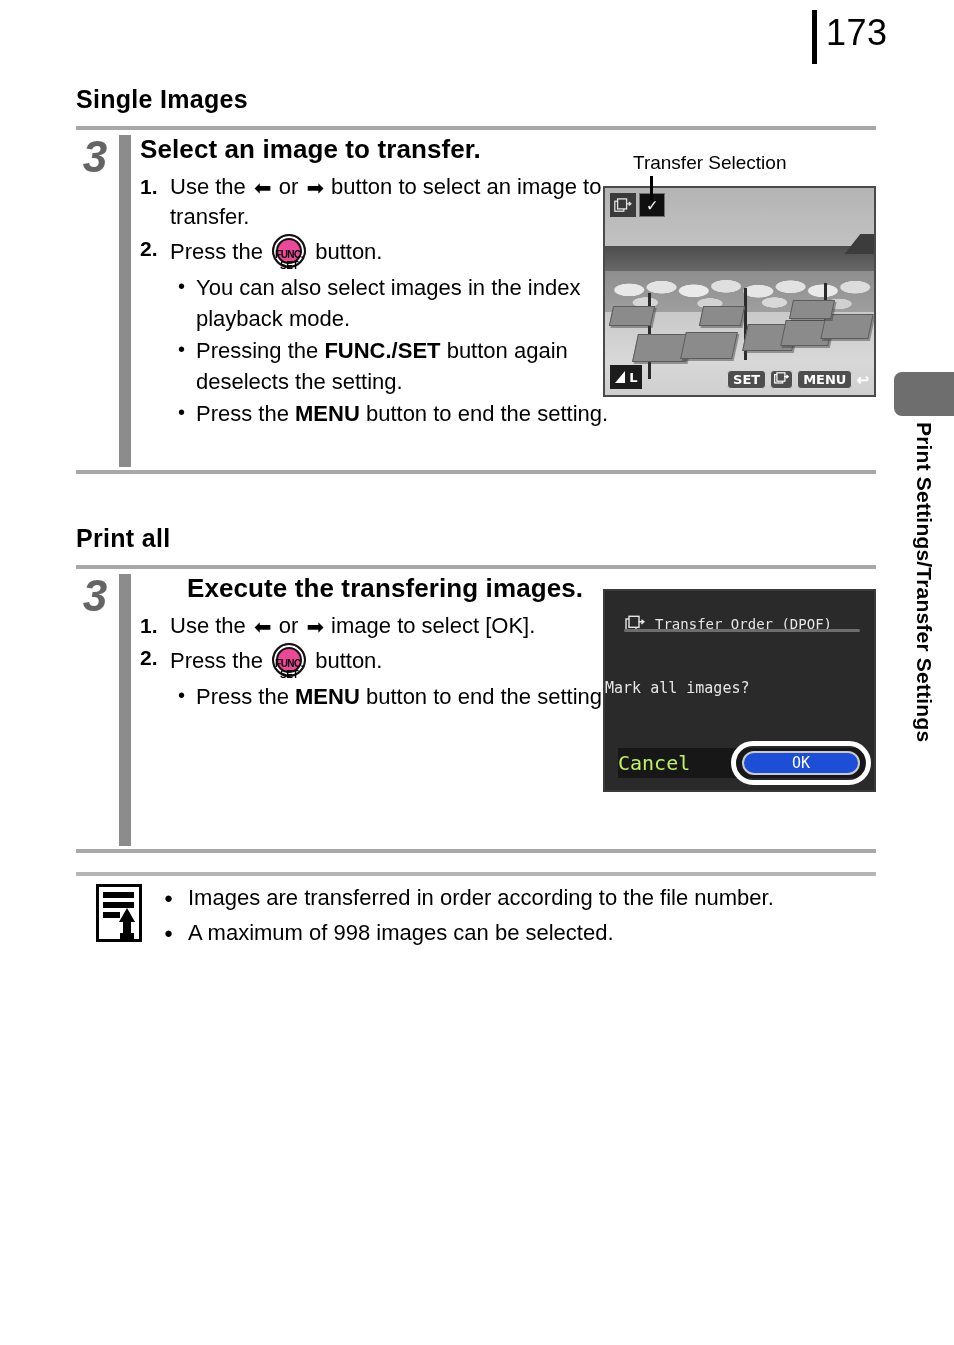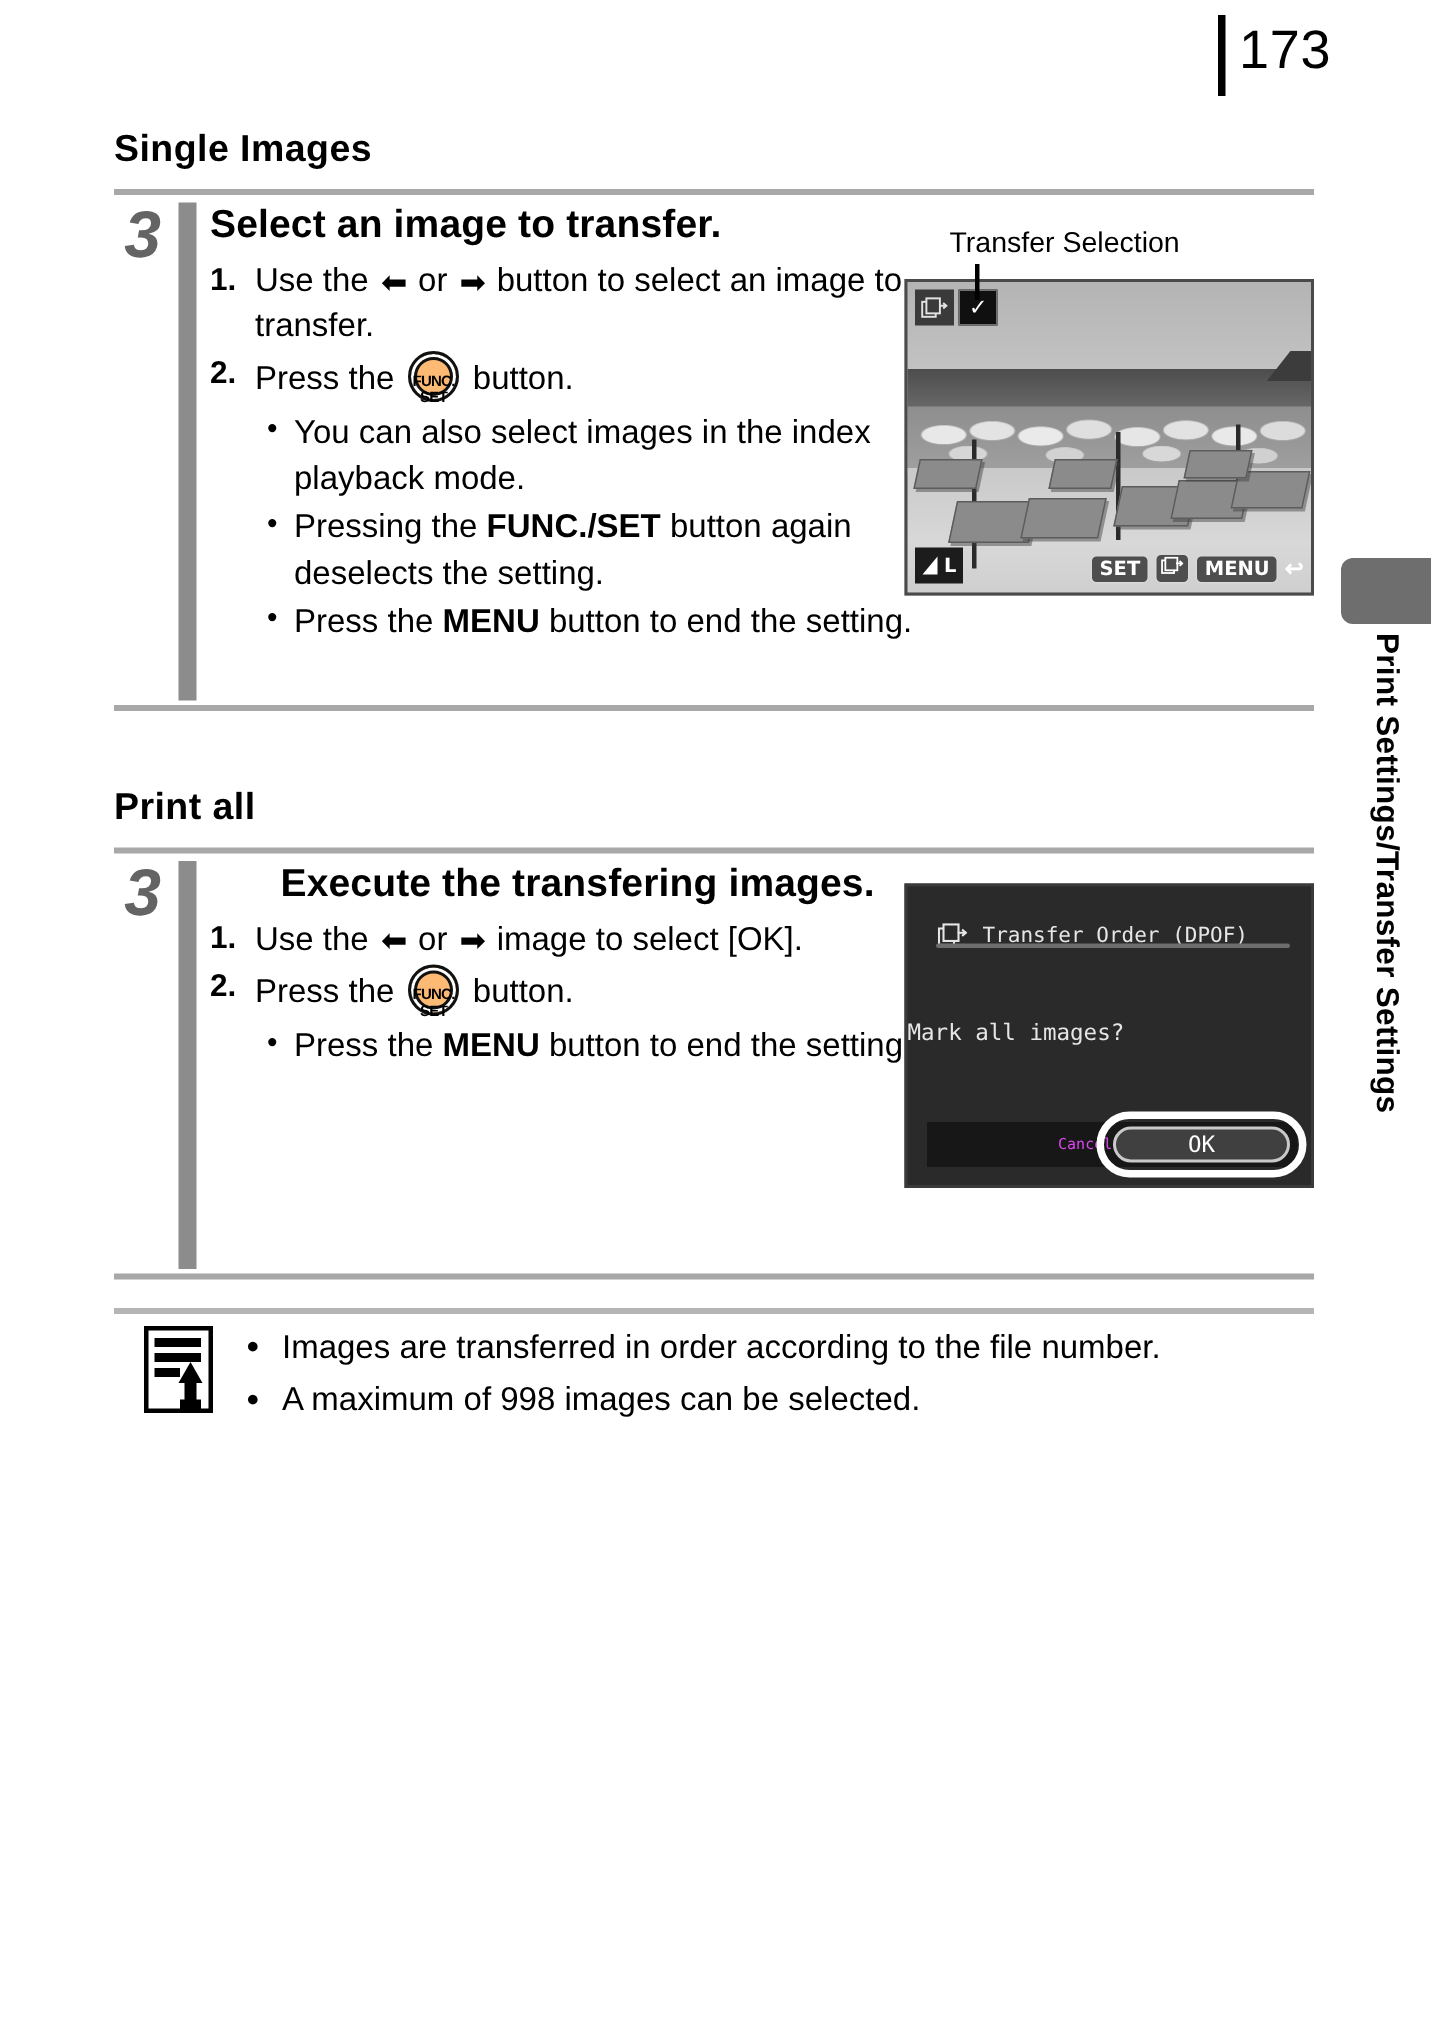--- a/index.html
+++ b/index.html
@@ -197,21 +197,21 @@
   .funcset {
     display: inline-block;
     width: 34px;
     height: 34px;
     border-radius: 50%;
     border: 2px solid #111;
     box-shadow: inset 0 0 0 2px #ffffff, inset 0 0 0 4px #111;
     position: relative;
     vertical-align: -9px;
     margin: 0 3px;
-    background: #fdba74;
+    background: #ec4899;
     box-sizing: border-box;
   }
   .funcset i {
     position: absolute;
     left: 0; right: 0;
     font-style: normal;
     font-weight: bold;
     text-align: center;
     font-family: "Liberation Sans", sans-serif;
   }
@@ -385,41 +385,41 @@
     position: absolute;
     left: 13px; bottom: 12px;
     width: 247px;
     height: 30px;
     background: #171717;
     display: flex;
     align-items: center;
   }
   .dpof-cancel {
     width: 50%;
-    text-align: right;
-    font-size: 10px;
-    color: #d946ef;
+    text-align: left;
+    font-size: 20px;
+    color: #bef264;
   }
   .dpof-ok-wrap {
     position: absolute;
     right: -6px;
     top: -7px;
     width: 140px;
     height: 44px;
     border: 5px solid #ffffff;
     border-radius: 22px;
     box-sizing: border-box;
     display: flex;
     align-items: center;
     justify-content: center;
   }
   .dpof-ok-inner {
     width: 118px;
     height: 24px;
-    background: #404040;
+    background: #1d4ed8;
     border: 2px solid #c9c9c9;
     border-radius: 12px;
     box-sizing: border-box;
     display:flex; align-items:center; justify-content:center;
     font-size: 15px;
     color:#ffffff;
   }
 
   
   .note-box {

